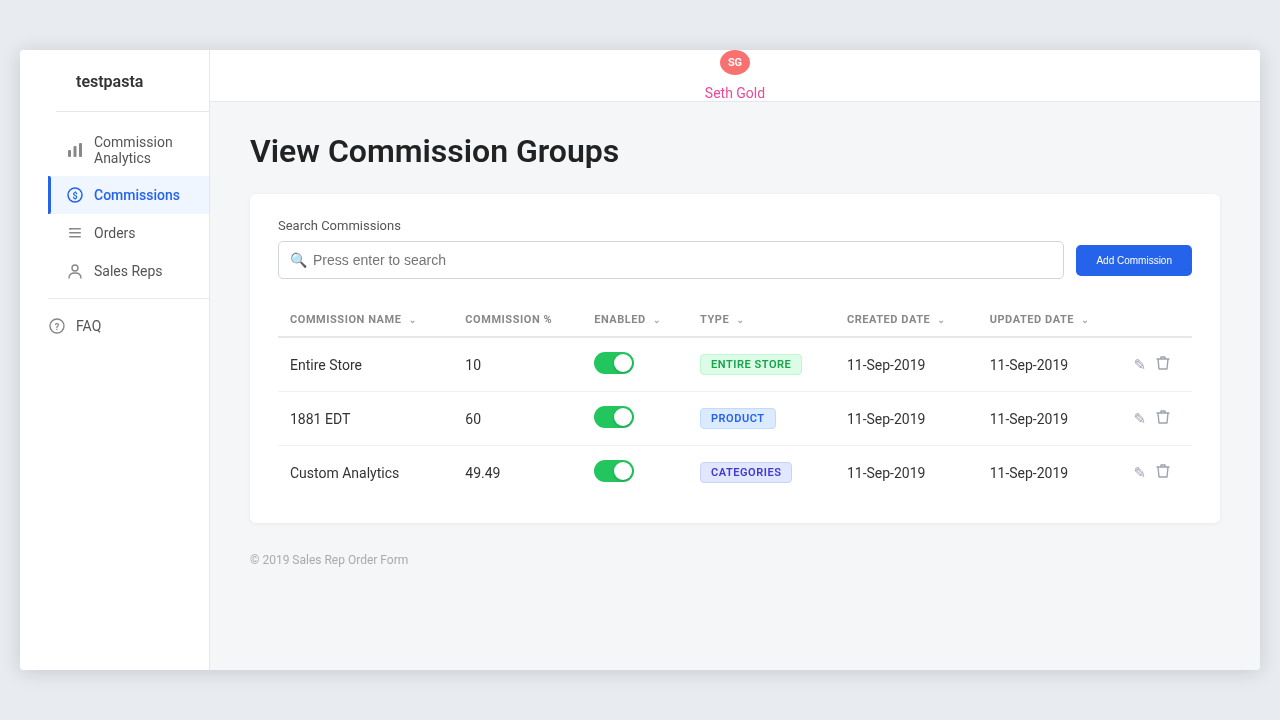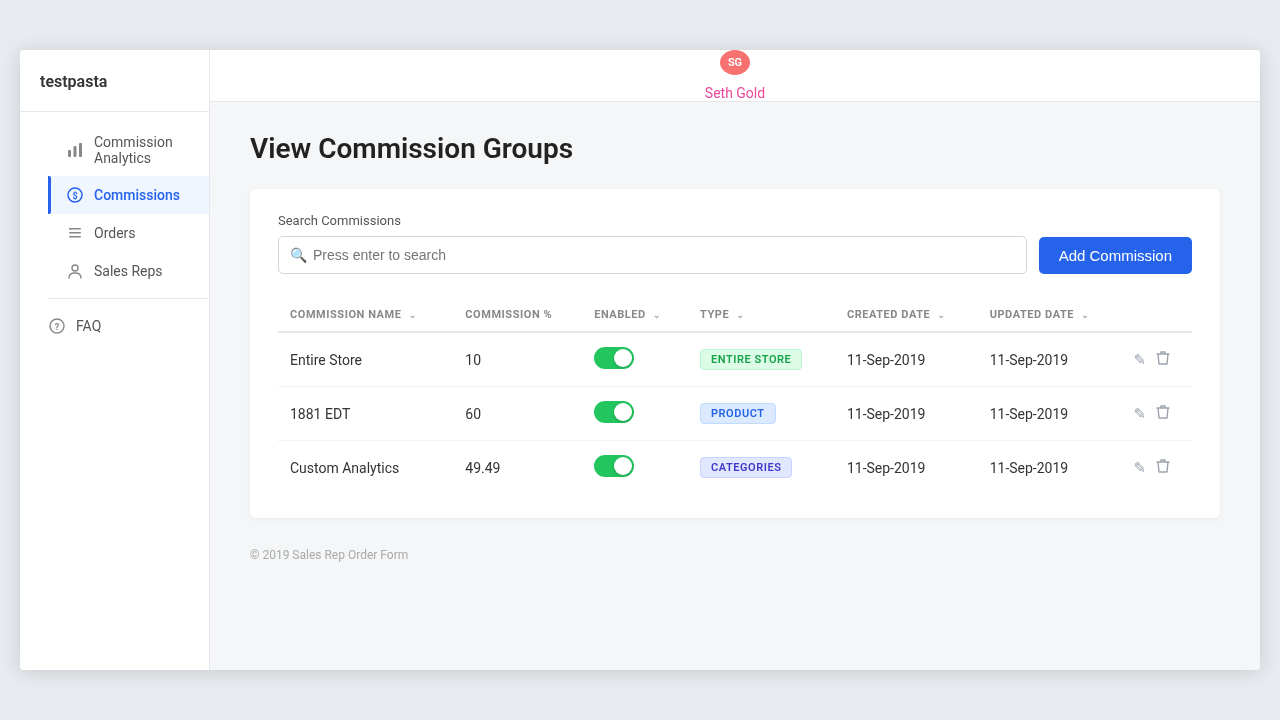--- a/index.html
+++ b/index.html
@@ -29,20 +29,21 @@
       flex-direction: column;
       border-right: 1px solid #e5e7eb;
       flex-shrink: 0;
     }
     .sidebar-logo {
       padding: 22px 20px 20px;
       font-size: 16px;
       font-weight: 600;
       color: #333;
       border-bottom: 1px solid #e5e7eb;
+      margin-left: 36px;
     }
     .sidebar-nav {
       flex: 1;
       padding: 12px 0;
       margin-left: 28px;
     }
     .sidebar-item {
       display: flex;
       align-items: center;
       gap: 10px;
@@ -111,21 +112,21 @@
       color: #ec4899;
     }
     
     .content {
       flex: 1;
       padding: 30px 40px;
       overflow-y: auto;
       background: #f4f6f8;
     }
     .page-title {
-      font-size: 28px;
+      font-size: 32px;
       font-weight: 600;
       color: #222;
       margin-bottom: 24px;
     }
     .card {
       background: #fff;
       border-radius: 6px;
       padding: 24px 28px;
       box-shadow: 0 1px 4px rgba(0,0,0,0.06);
     }
@@ -161,21 +162,21 @@
       color: #ec4899;
       outline: none;
       background: #fff;
     }
     .add-btn {
       background: #2563eb;
       color: #fff;
       border: none;
       border-radius: 5px;
       padding: 10px 20px;
-      font-size: 15px;
+      font-size: 10px;
       cursor: pointer;
       white-space: nowrap;
       font-weight: 500;
     }
     
     .table {
       width: 100%;
       border-collapse: collapse;
     }
     .table th {

